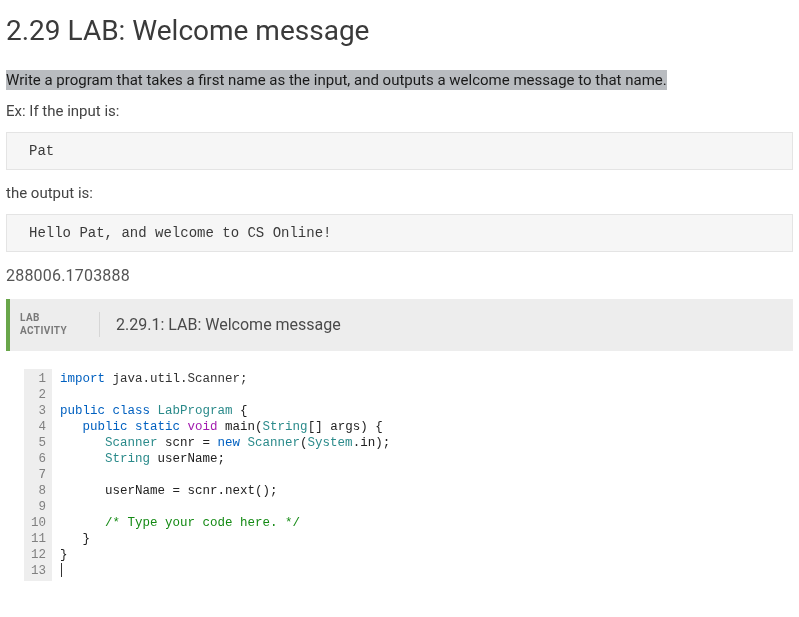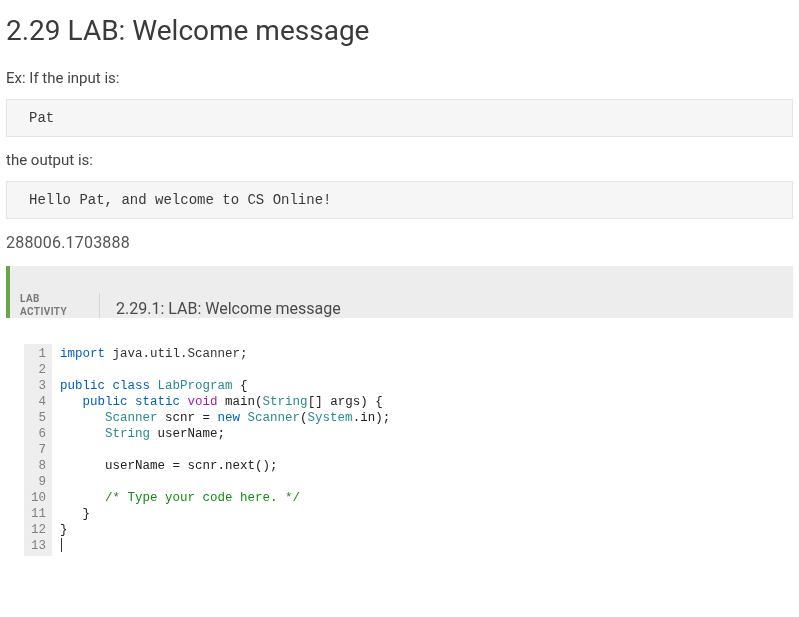--- a/index.html
+++ b/index.html
@@ -43,25 +43,25 @@
     white-space: pre;
   }
   .smallid {
     font-size: 16px;
     color: #555;
     margin: 6px 0 14px 0;
     letter-spacing: 0.2px;
   }
   .lab-bar {
     display: flex;
-    align-items: flex-end;
+    align-items: center;
     background: #ededed;
     border-left: 4px solid #69a64a;
     height: 52px;
-    margin-bottom: 26px;
+    margin-bottom: 18px;
   }
   .lab-bar .lab-label {
     width: 90px;
     border-right: 1px solid #d6d6d6;
     display: flex;
     flex-direction: column;
     justify-content: center;
     padding: 0 10px;
     font-size: 10px;
     font-weight: 700;
@@ -122,20 +122,23 @@
     margin-left:1px;
   }
 </style>
 </head>
 <body>
 
 <div class="page">
 
   <h1 class="title">2.29 LAB: Welcome message</h1>
 
+  <div class="instructions">
+    <span class="highlighted">Write a program that takes a first name as the input, and outputs a welcome message to that name.</span>
+  </div>
 
   <p class="para">Ex: If the input is:</p>
 
   <div class="codeblock">Pat</div>
 
   <p class="para">the output is:</p>
 
   <div class="codeblock">Hello Pat, and welcome to CS Online!</div>
 
   <div class="smallid">288006.1703888</div>

